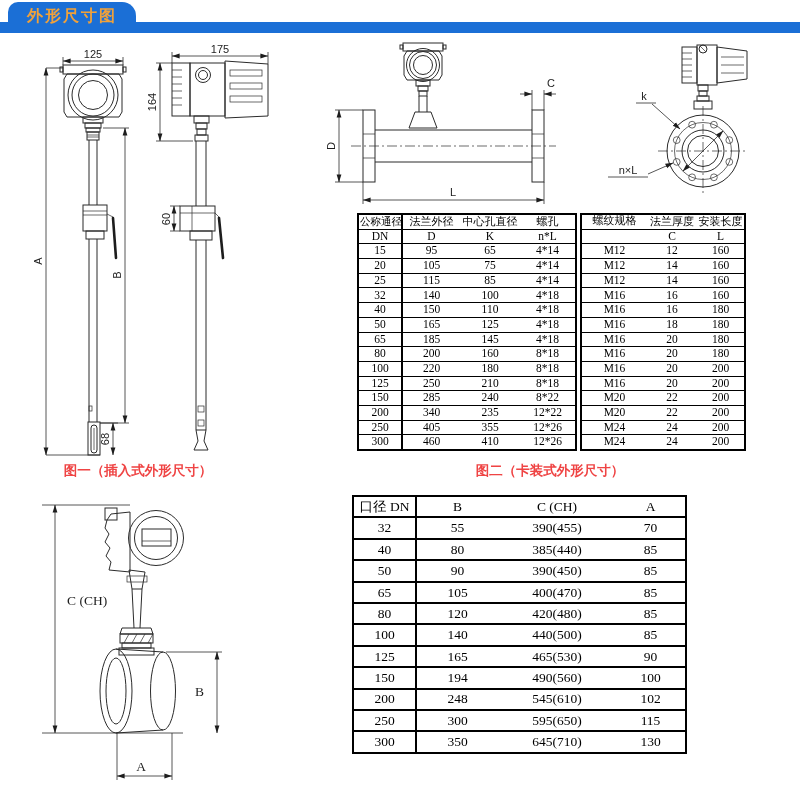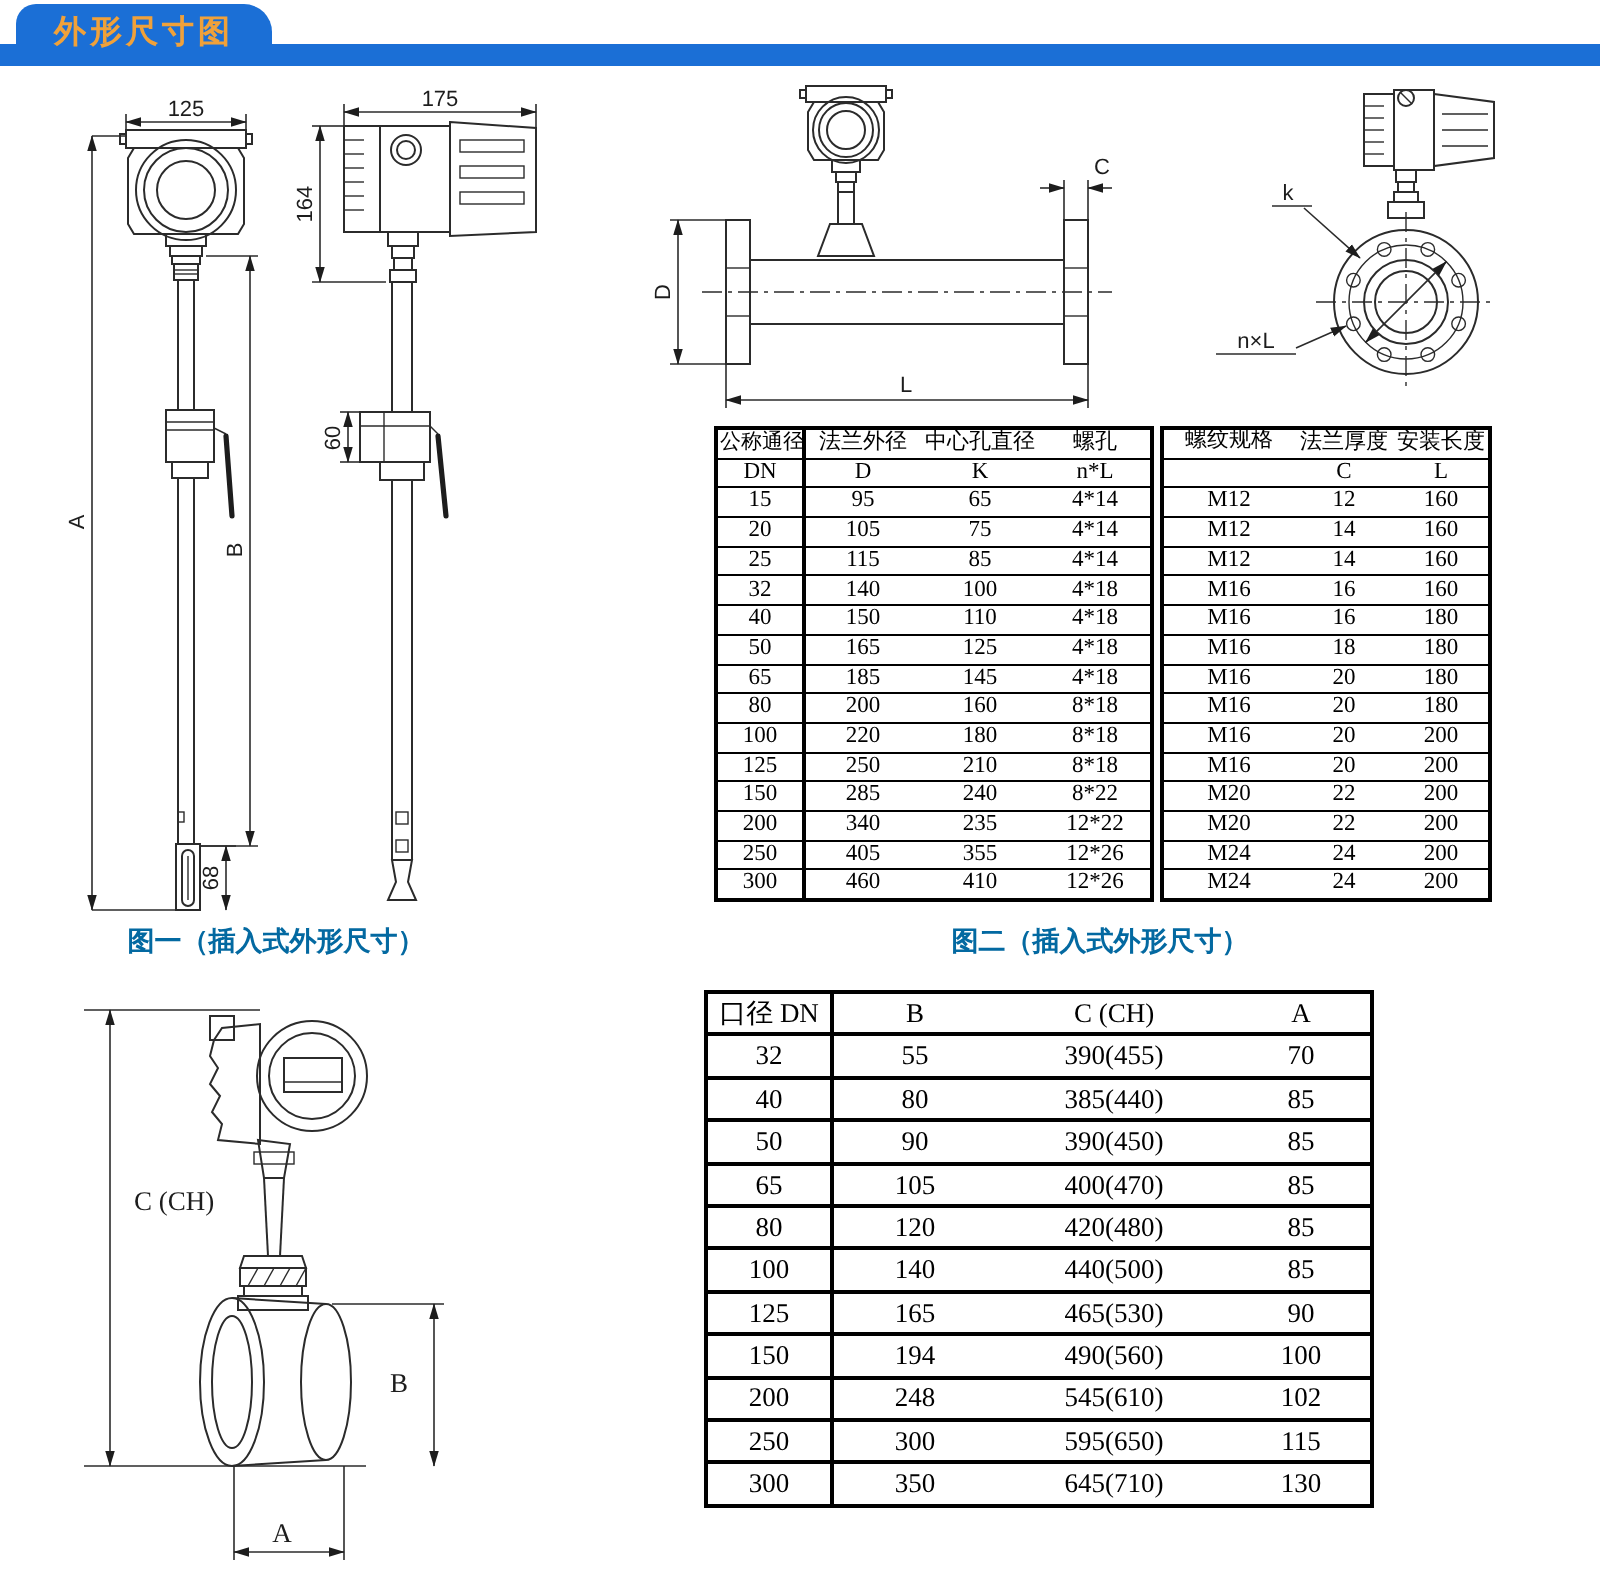--- a/index.html
+++ b/index.html
@@ -20,21 +20,21 @@
   
   svg { position:absolute; overflow:visible; }
   .cad  { stroke:#2b2b2b; stroke-width:1; fill:none; }
   .cadt { stroke:#2b2b2b; stroke-width:0.7; fill:none; }
   .dim  { stroke:#2b2b2b; stroke-width:0.8; fill:none; }
   .cl   { stroke:#2b2b2b; stroke-width:0.7; fill:none; stroke-dasharray:10 3 2 3; }
   .lever{ stroke:#1d1d1d; stroke-width:2.6; fill:none; stroke-linecap:round; }
   text.dimtxt { fill:#1d1d1d; font-family:"Liberation Sans","DejaVu Sans",sans-serif; font-size:11px; stroke:none; }
   text.dimser { fill:#1d1d1d; font-family:"Liberation Serif","DejaVu Serif",serif; font-size:13.5px; stroke:none; }
   .figcap {
-    position:absolute; text-align:center; font-size:13.5px; font-weight:bold; color:#0369a1;
+    position:absolute; text-align:center; font-size:13.5px; font-weight:bold; color:#ef4444;
     font-family:"Liberation Serif","DejaVu Serif",serif; white-space:nowrap;
   }
   
   #table1-wrap { position:absolute; left:357px; top:213px; display:flex; gap:3px;align-items:flex-end; }
   #table2-wrap { position:absolute; left:352px; top:495px; }
   table { border-collapse:collapse; table-layout:fixed; }
   .t1 { border:2px solid #000; }
   .t1 td {
     border-top:1px solid #000; border-bottom:1px solid #000;
     text-align:center; vertical-align:middle; height:13.7px; padding:0 1px;
@@ -458,21 +458,21 @@
             <td>200</td>
           </tr>
           <tr>
             <td>M24</td>
             <td>24</td>
             <td>200</td>
           </tr>
         </tbody>
     </table>
   </div>
-  <div class="figcap" style="left:450px;top:462px;width:200px;">图二（插入式外形尺寸）</div>
+  <div class="figcap" style="left:450px;top:462px;width:200px;">图二（卡装式外形尺寸）</div>
 
   <svg style="left:25px;top:492px;" width="300" height="295" viewBox="0 0 300 295">
     <defs>
       <marker id="f4a" viewBox="0 0 10 10" refX="9.5" refY="5" markerWidth="10" markerHeight="10" orient="auto-start-reverse">
         <path d="M0,2 L10,5 L0,8 Z" fill="#1d1d1d"></path>
       </marker>
     </defs>
     <line class="dim" x1="17" y1="13" x2="105" y2="13"></line>
     <line class="dim" x1="17" y1="241" x2="158" y2="241"></line>
     <line class="dim" x1="30" y1="13" x2="30" y2="241" marker-start="url(#f4a)" marker-end="url(#f4a)"></line>

